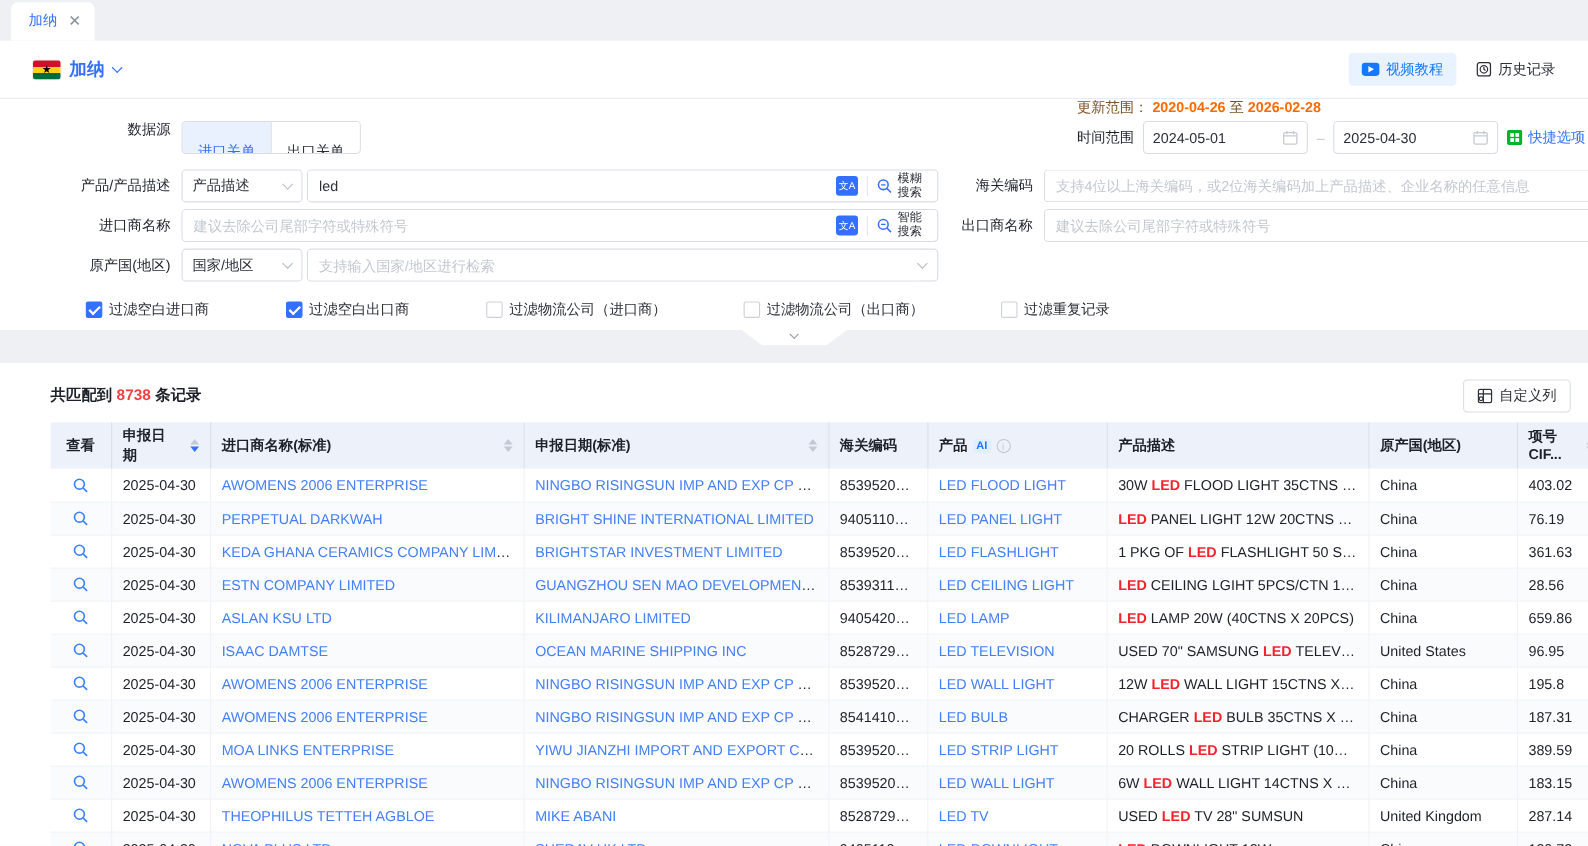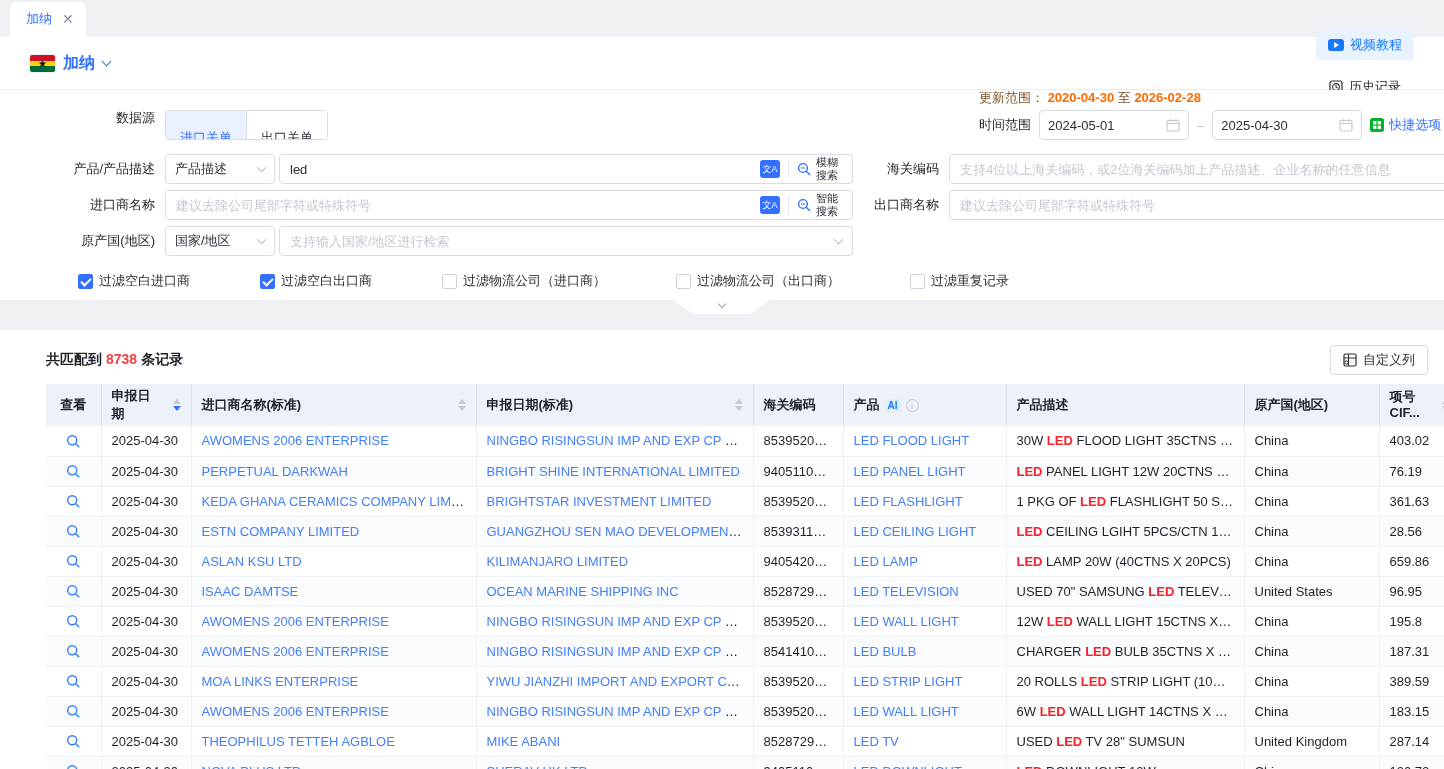--- a/index.html
+++ b/index.html
@@ -13,21 +13,21 @@
   .wtab .x { color:#86909c; font-size:14px; line-height:1; cursor:pointer; }
 
   
   .header { height:53px; background:#fff; display:flex; align-items:center; justify-content:space-between; padding:0 30px; border-bottom:1px solid #e9ebf0; }
   .country { display:flex; align-items:center; gap:8px; cursor:pointer; }
   .flag { width:25px; height:17px; display:inline-block; position:relative; background:linear-gradient(#ce1126 0 33%, #fcd116 33% 66%, #006b3f 66% 100%); border-radius:2px; box-shadow:0 0 0 1px #eee; }
   .flag i { position:absolute; inset:0; font-style:normal; color:#000; font-size:10px; line-height:17px; text-align:center; }
   .country .cname { color:#3370ff; font-size:16px; font-weight:bold; }
   .chev { display:inline-block; width:7px; height:7px; border-right:1.6px solid #3370ff; border-bottom:1.6px solid #3370ff; transform:rotate(45deg); margin-top:-4px; }
   .chev.gray { border-color:#b9bfc9; }
-  .hdr-right { display:flex; align-items:center; gap:18px;flex-direction:column; }
+  .hdr-right { display:flex; align-items:center; gap:18px; }
   .video-btn { display:flex; align-items:center; gap:6px; background:#e8f3ff; color:#1677ff; border:none; border-radius:4px; height:30px; padding:0 12px; font-size:13px; cursor:pointer; font-family:inherit; }
   .vicon { width:16px; height:12px; background:#1677ff; border-radius:3px; position:relative; display:inline-block; }
   .vicon::after { content:""; position:absolute; left:6px; top:3px; border-left:5px solid #fff; border-top:3px solid transparent; border-bottom:3px solid transparent; }
   .hist-btn { display:flex; align-items:center; gap:6px; background:none; border:none; color:#2b2f36; font-size:13px; cursor:pointer; font-family:inherit; }
 
   
   .filter-panel { position:relative; background:#fff; height:210px; padding:6px 0 0 30px; }
   .frow { display:flex; align-items:center; }
   .flabel { width:125px; text-align:right; margin-right:10px; color:#1d2129; flex:none; }
   .row1 { align-items:flex-end; height:44px; }
@@ -140,21 +140,21 @@
 
   <div class="frow row1">
     <span class="flabel" style="align-self:center;margin-bottom:0;">数据源</span>
     <div class="seg">
       <div class="seg-item active">进口关单</div>
       <div class="seg-item">出口关单</div>
     </div>
     <div class="row1-right">
       <div class="update-line">
         <span>更新范围：</span>
-        <b>2020-04-30</b>
+        <b>2020-04-26</b>
         <span>至</span>
         <b>2026-02-28</b>
       </div>
       <div class="time-row">
         <span class="tlab">时间范围</span>
         <div class="date-input">
           <span>2024-05-01</span>
           <svg width="14" height="14" viewBox="0 0 14 14">
               <rect x="1" y="2.5" width="12" height="10.5" rx="1.5" fill="none" stroke="#c5cad3" stroke-width="1.2"></rect>
               <path d="M1 5.5h12M4 1v3M10 1v3" stroke="#c5cad3" stroke-width="1.2" fill="none"></path>

